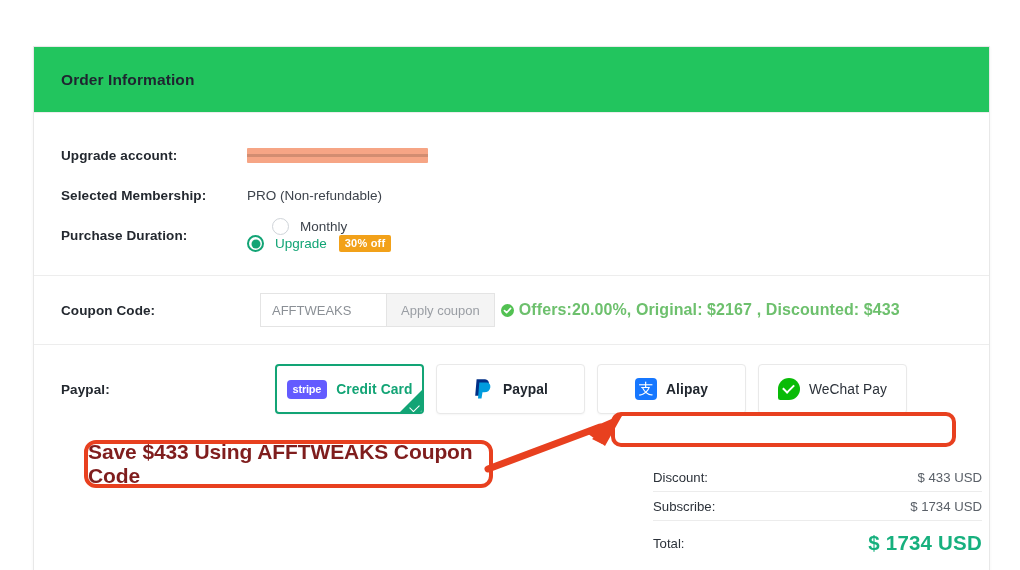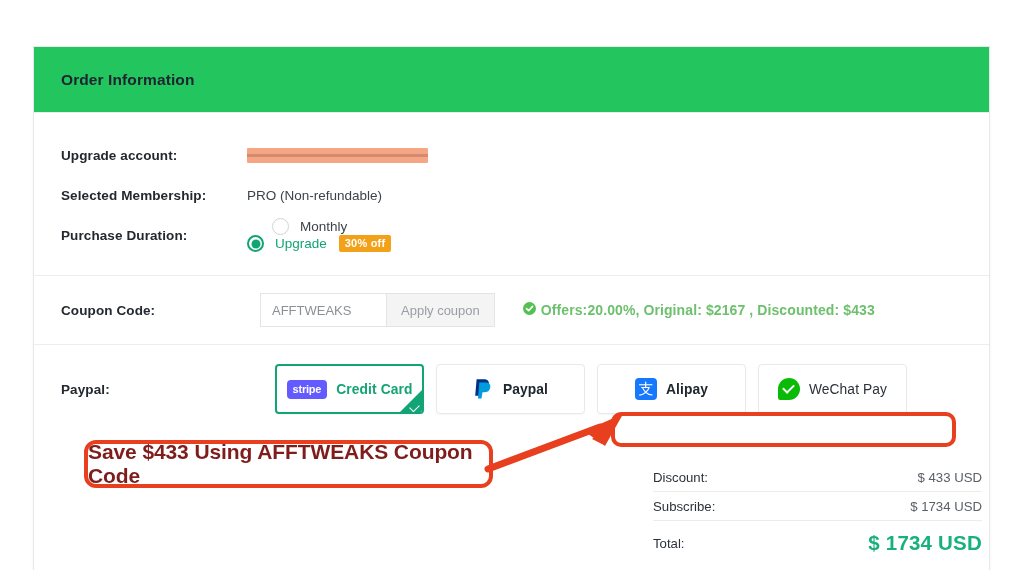--- a/index.html
+++ b/index.html
@@ -156,24 +156,24 @@
     border-left: none;
     background: #f4f4f4;
     color: #9a9ea4;
     font-size: 13px;
     padding: 0 14px;
     box-sizing: border-box;
     cursor: pointer;
     font-family: "Liberation Sans", sans-serif;
   }
   .offers {
-    margin-left: 28px;
-    display: flex;
-    align-items: flex-start;
-    font-size: 14px;
+    margin-left: 6px;
+    display: flex;
+    align-items: center;
+    font-size: 16px;
     font-weight: bold;
     color: #6dc06d;
     letter-spacing: 0.1px;
   }
   .check-circle {
     width: 13px; height: 13px;
     margin-right: 5px;
     flex: none;
   }
 

